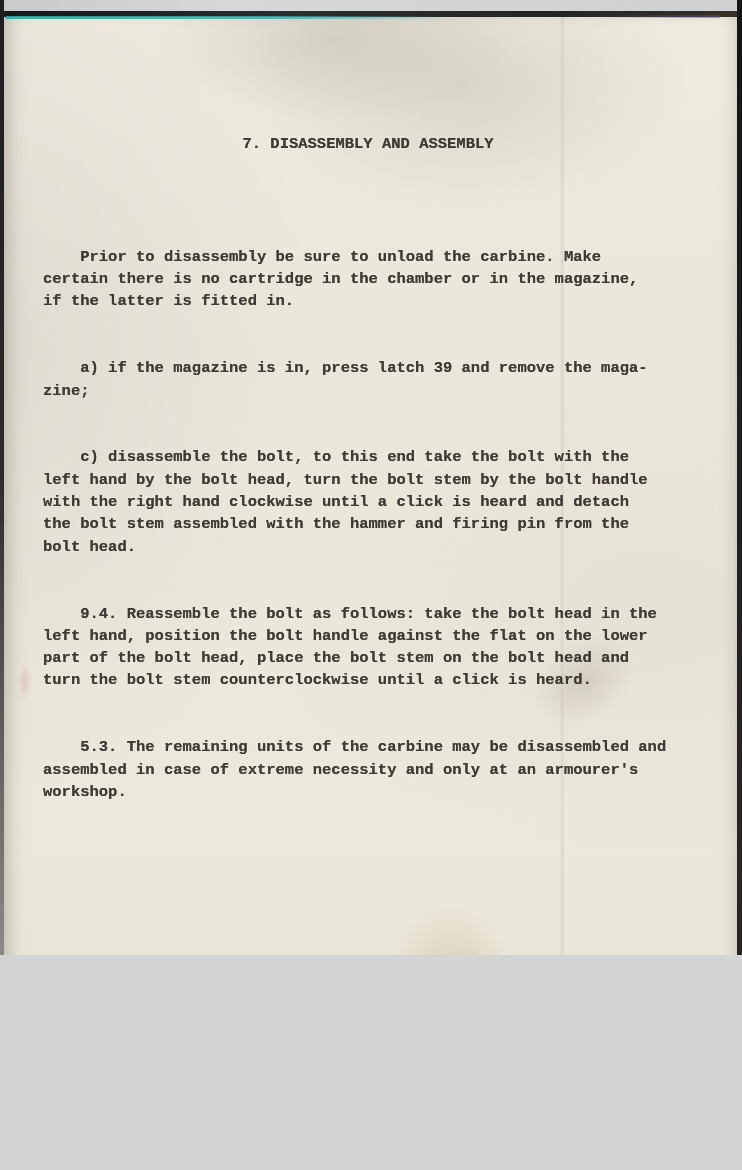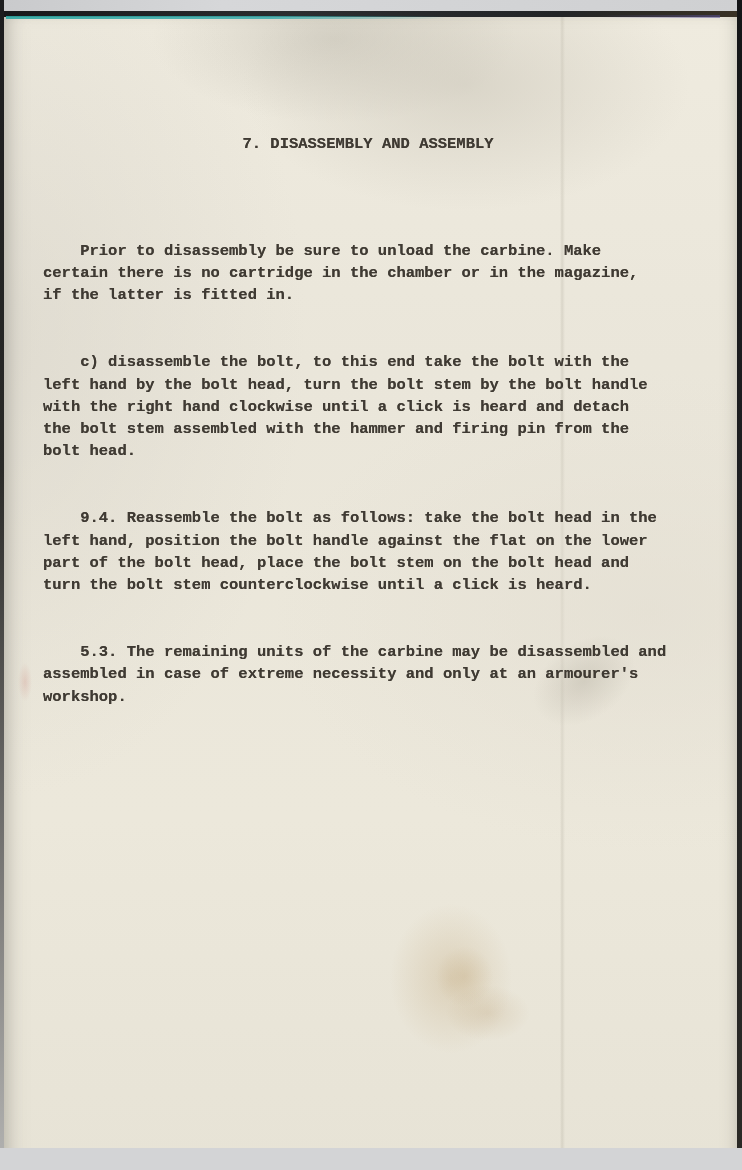--- a/index.html
+++ b/index.html
@@ -4,21 +4,21 @@
 <style>
   html, body { margin: 0; padding: 0; }
   body {
     width: 742px; height: 1170px;
     background: #d3d4d6;
     font-family: "Liberation Mono", "DejaVu Sans Mono", monospace;
     overflow: hidden;
   }
   .scan {
     position: relative;
-    width: 742px; height: 1148px;
+    width: 742px; height: 955px;
     overflow: hidden;
   }
   
   .top-strip {
     position: absolute; left: 0; top: 0;
     width: 742px; height: 12px;
     background: linear-gradient(90deg, #c9cacc 0%, #d6d7d9 30%, #d2d3d5 70%, #cfd0d2 100%);
   }
   
   .edge-top {
@@ -90,39 +90,41 @@
     width: 650px;
     color: #3f3a33;
     font-size: 15.5px;
     line-height: 22.3px;
     font-weight: bold;
     white-space: pre;
     text-shadow: 0 0 0.5px rgba(62,56,47,0.75);
   }
   .heading { text-align: center; }
   .h7  { margin-top: 72px; }
-  .p1  { margin-top: 18px; }
+  .p1  { margin-top: 24px; }
 </style>
 </head>
 <body>
 
 <div class="scan">
   <div class="top-strip"></div>
 
   <div class="paper">
     <div class="crease-fold"></div>
     <div class="smudge-pink"></div>
     <div class="stain-mid"></div>
 
     <div class="content">
       <div class="heading h7">7. DISASSEMBLY AND ASSEMBLY</div>
 
       <div class="para p1">    Prior to disassembly be sure to unload the carbine. Make
 certain there is no cartridge in the chamber or in the magazine,
 if the latter is fitted in.</div>
+      <div class="para">    a) if the magazine is in, press latch 39 and remove the maga-
+zine;</div>
       <div class="para">    c) disassemble the bolt, to this end take the bolt with the
 left hand by the bolt head, turn the bolt stem by the bolt handle
 with the right hand clockwise until a click is heard and detach
 the bolt stem assembled with the hammer and firing pin from the
 bolt head.</div>
       <div class="para">    9.4. Reassemble the bolt as follows: take the bolt head in the
 left hand, position the bolt handle against the flat on the lower
 part of the bolt head, place the bolt stem on the bolt head and
 turn the bolt stem counterclockwise until a click is heard.</div>
       <div class="para">    5.3. The remaining units of the carbine may be disassembled and

